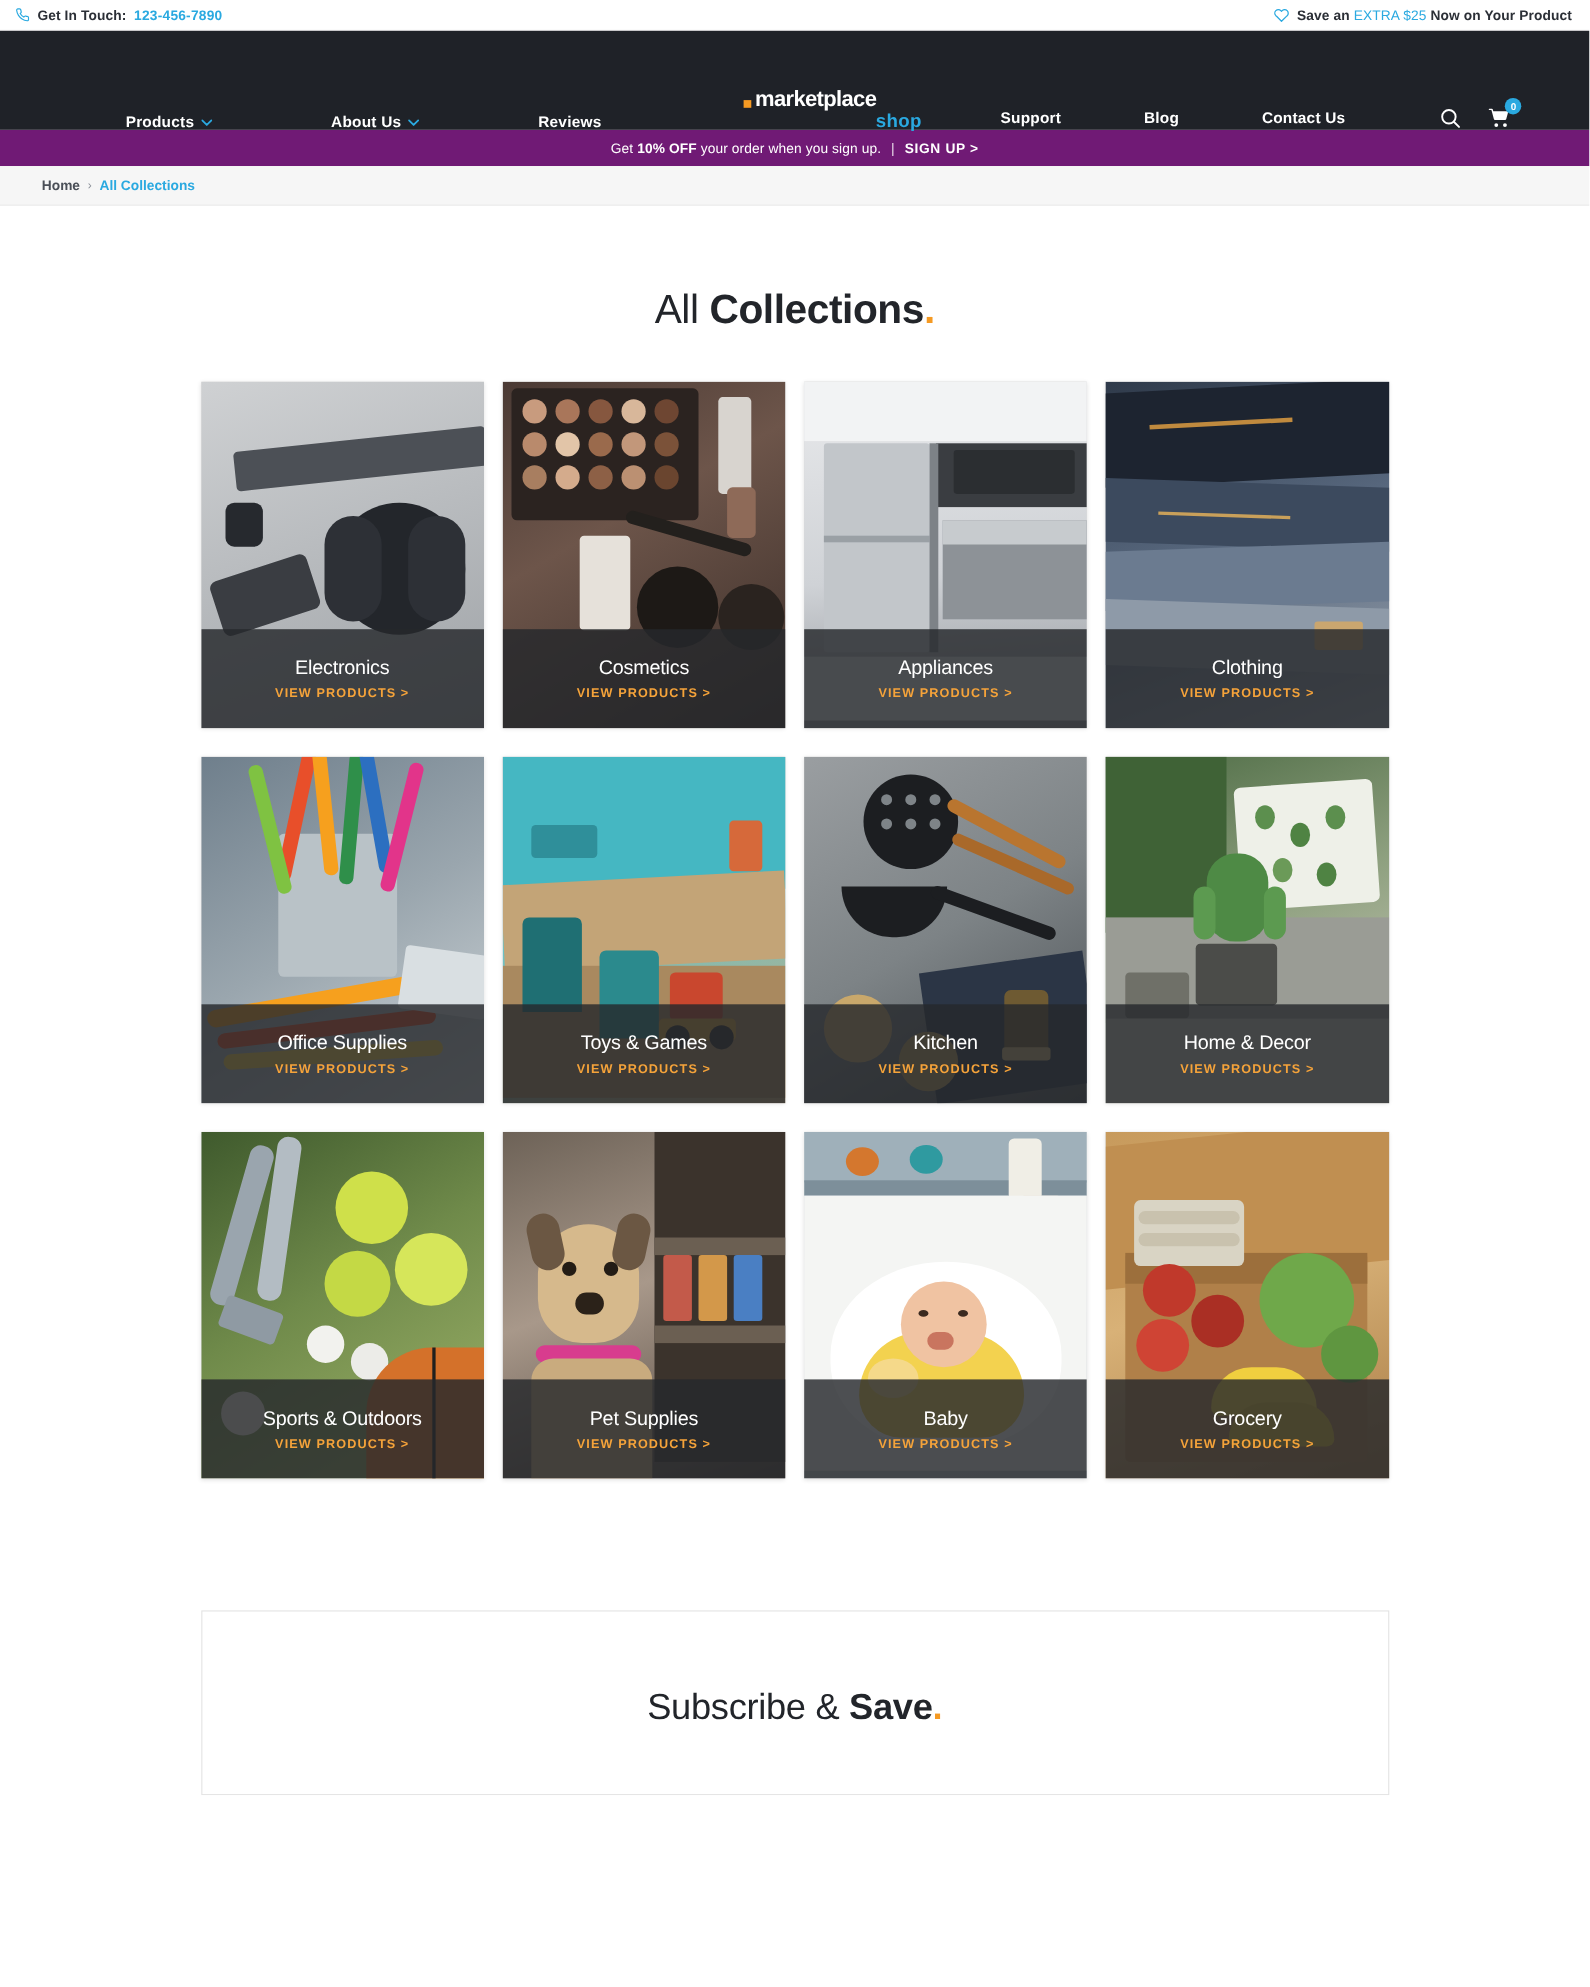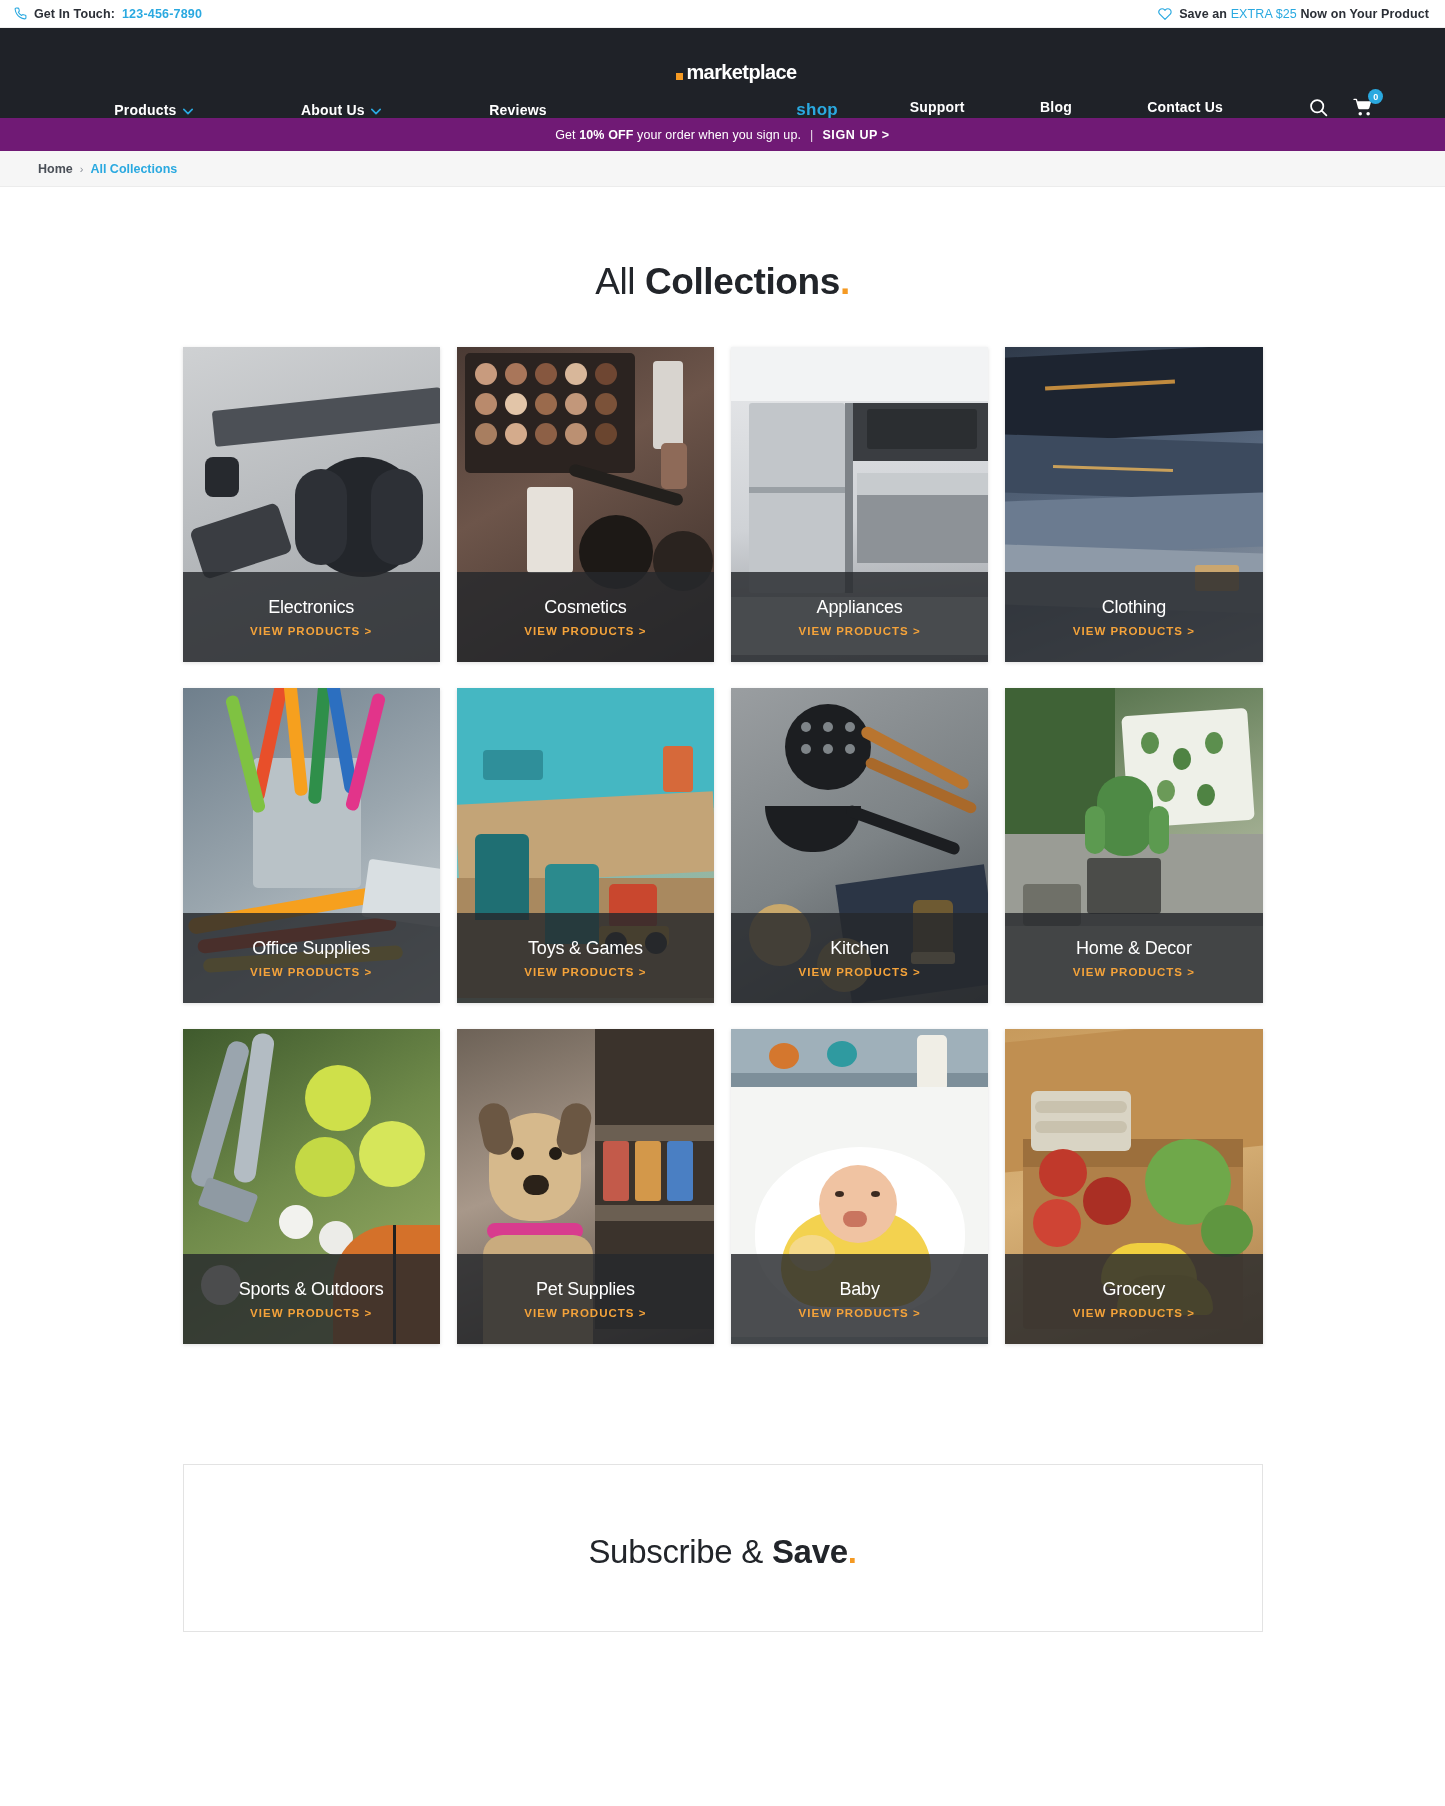--- a/index.html
+++ b/index.html
@@ -82,21 +82,21 @@
     left:0; bottom:2px;
     width:7px; height:7px;
     background:#f59a23;
   }
   .logo-sub {
     font-size:17px;
     font-weight:700;
     color:#2aa9e0;
     letter-spacing:.3px;
     line-height:1;
-    margin-top:19px;
+    margin-top:1px;
     align-self:flex-end;
     margin-right:6px;
   }
 
   .nav-icons { display:flex; align-items:center; gap:22px; margin-left:10px; }
   .icon-btn { cursor:pointer; position:relative; line-height:0; }
   .cart-badge {
     position:absolute;
     top:-7px; right:-8px;
     min-width:15px; height:15px;

